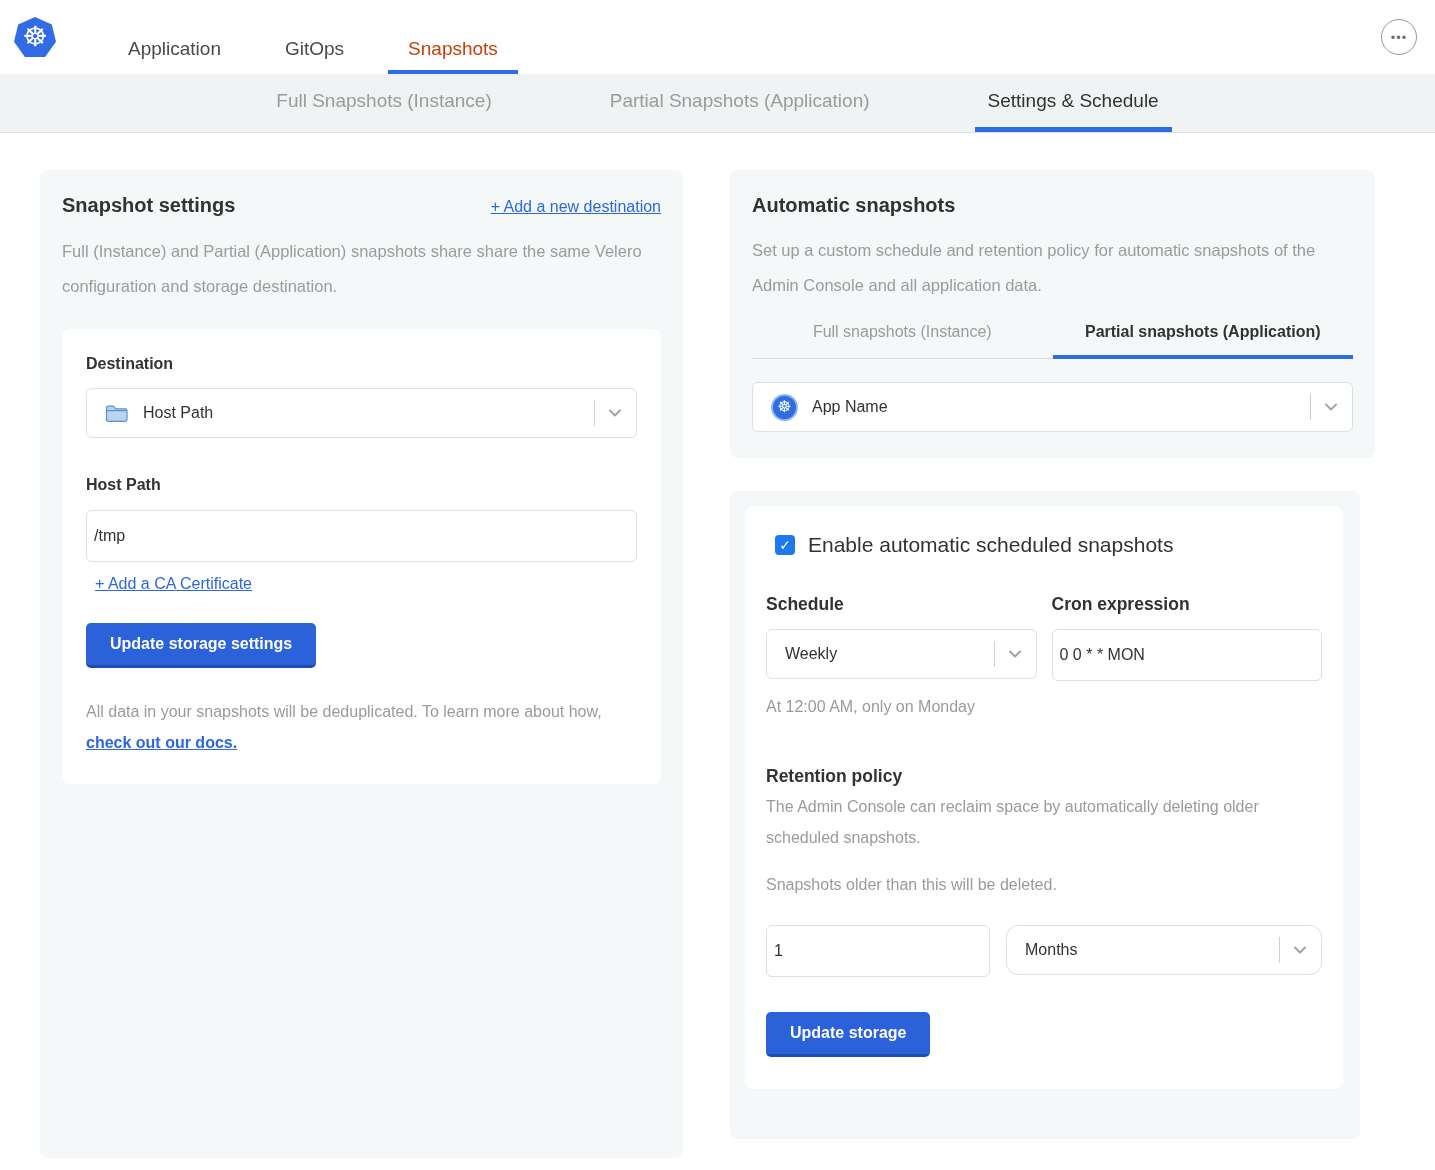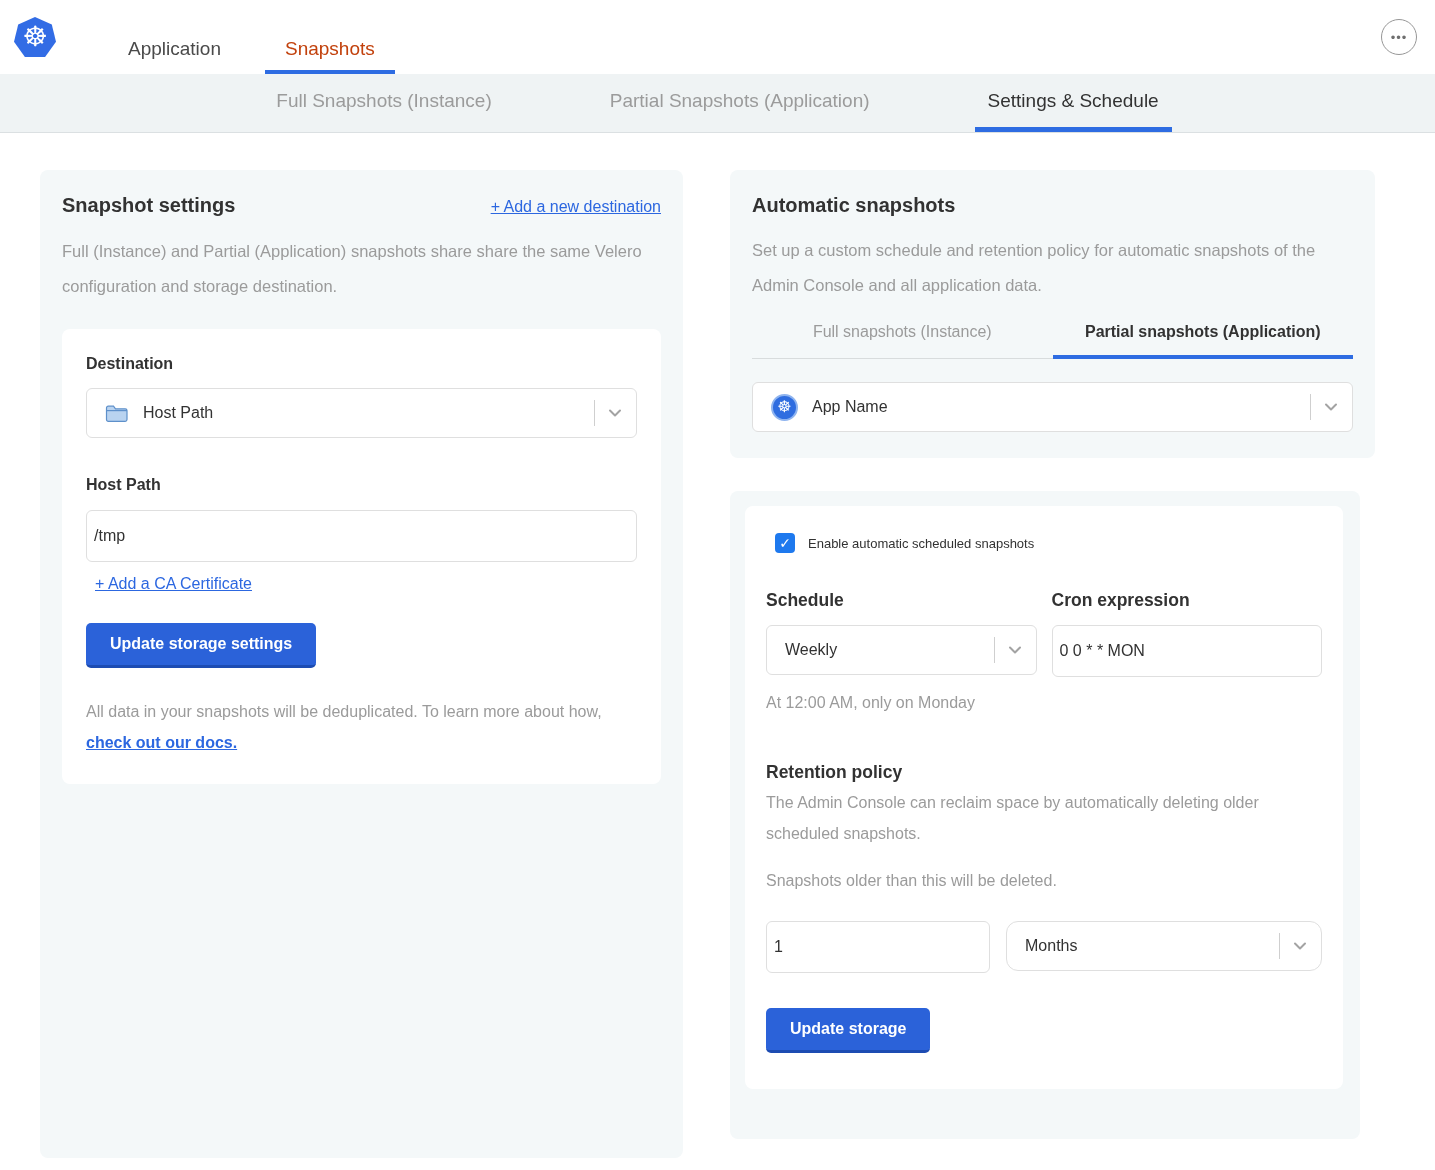--- a/index.html
+++ b/index.html
@@ -78,21 +78,21 @@
     justify-content:center; font-size:16px; line-height:1; margin-right:14px; }
   .app-name { font-size:17px; color:#323232; }
 
   .sched-outer { margin-top:33px; width:630px; padding:15px 17px 50px 15px; }
   .sched-card { padding:27px 21px 22px 21px; min-height:583px; }
 
   .check-row { display:flex; align-items:center; gap:13px; padding-left:9px; }
   .checkbox { width:20px; height:20px; border-radius:4px; background:#1e79ee; color:#fff;
     display:flex; align-items:center; justify-content:center; font-size:14px; font-weight:bold;
     cursor:pointer; }
-  .check-label { font-size:13px; font-weight:500; color:#323232; }
+  .check-label { font-size:21px; font-weight:500; color:#323232; }
 
   .two-col { display:flex; gap:15px; }
   .col-sched { width:271px; }
   .col-cron { width:271px; }
   .labels-row { margin-top:37px; }
   .controls-row { margin-top:14px; }
   .col-num { width:224px; }
   .col-unit { width:316px;border-radius:12px; }
 
   .cron-human { margin-top:17px; font-size:16px; color:#9b9b9b; }
@@ -106,20 +106,21 @@
 </style>
 </head>
 <body>
 
 <div class="header">
   <div class="logo-wrap">
     <div class="k8s-logo">☸</div>
   </div>
   <div class="main-nav">
     <div class="nav-item">Application</div>
+    <div class="nav-item">GitOps</div>
     <div class="nav-item active">Snapshots</div>
   </div>
   <div class="header-spacer"></div>
   <div class="overflow-btn">
     <span>•••</span>
   </div>
 </div>
 
 <div class="subnav">
   <div class="subtab">Full Snapshots (Instance)</div>

